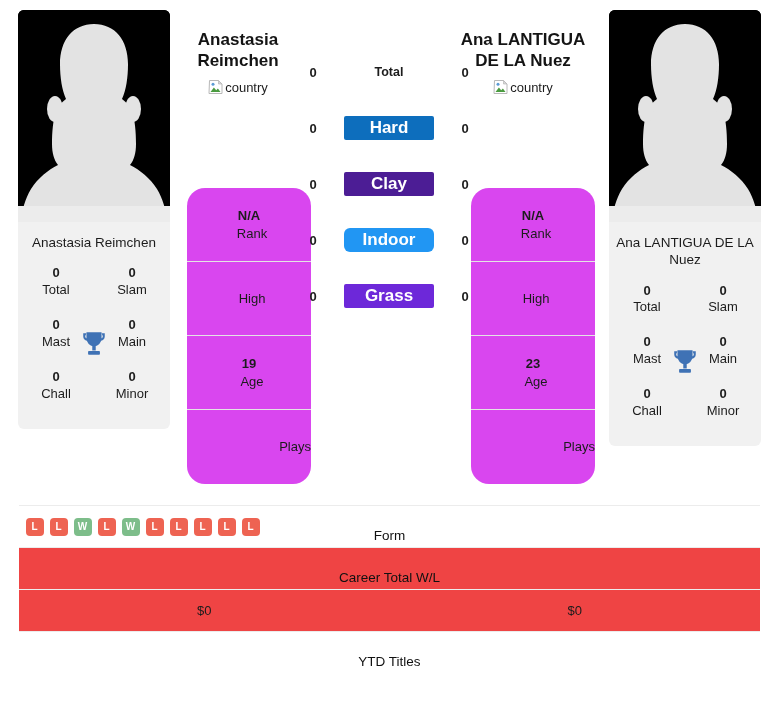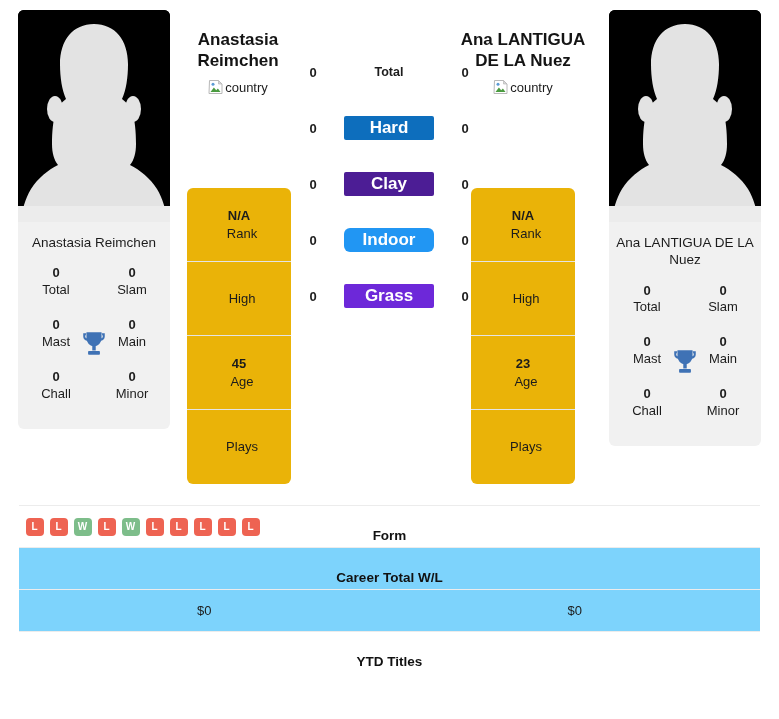--- a/index.html
+++ b/index.html
@@ -84,40 +84,40 @@
     transform: translateX(-50%);
     top: 69px;
     width: 26px;
     height: 28px;
   }
 
   
   .info-card {
     position: absolute;
     top: 188px;
-    width: 104px;
-    background: #eab308;
-    border-radius: 6px;
+    width: 124px;
+    background: #d946ef;
+    border-radius: 18px;
     overflow: hidden;
   }
   .info-card.left  { left: 187px; }
   .info-card.right { left: 471px; }
 
   .info-row {
     height: 74px;
     box-sizing: border-box;
     display: flex;
     flex-direction: column;
     align-items: center;
     justify-content: center;
     border-bottom: 1px solid #e4e4e4;
     font-size: 13px;
     line-height: 1.32;
   }
-  .info-row:last-child { border-bottom: none; }
+  .info-row:last-child { border-bottom: none; align-items: flex-end; }
   .info-row .val {
     font-weight: bold;
     font-size: 13px;
   }
   .info-row .lab {
     font-size: 13px;
     color: #1c1c1c;
     padding-left: 6px;
   }
 
@@ -196,35 +196,35 @@
   }
   .cmp-row {
     position: relative;
     display: flex;
     align-items: center;
     height: 41px;
     margin: 0 19px;
     border-top: 1px solid #ececec;
   }
   .cmp-row.striped {
-    background: #7dd3fc;
+    background: #ef4444;
     border-top: 1px solid #ececec;
   }
   .cmp-cell {
     flex: 1 1 0;
     display: flex;
     align-items: center;
     justify-content: center;
     font-size: 13px;
     color: #1c1c1c;
     padding: 0 6px;
     box-sizing: border-box;
   }
   .cmp-cell.label {
-    font-weight: bold;
+    font-weight: normal;
     font-size: 13.5px;
     color: #111111;
     margin-top: 18px;
   }
   .cmp-cell.side-left  { justify-content: center; }
   .cmp-cell.side-right { justify-content: center; }
 
   .form-strip {
     display: flex;
     gap: 6px;
@@ -373,21 +373,21 @@
     <div class="info-card left">
       <div class="info-row">
         <span class="val">N/A</span>
         <span class="lab">Rank</span>
       </div>
       <div class="info-row">
         <span class="val"></span>
         <span class="lab">High</span>
       </div>
       <div class="info-row">
-        <span class="val">45</span>
+        <span class="val">19</span>
         <span class="lab">Age</span>
       </div>
       <div class="info-row">
         <span class="val"></span>
         <span class="lab">Plays</span>
       </div>
     </div>
 
     <div class="info-card right">
       <div class="info-row">

